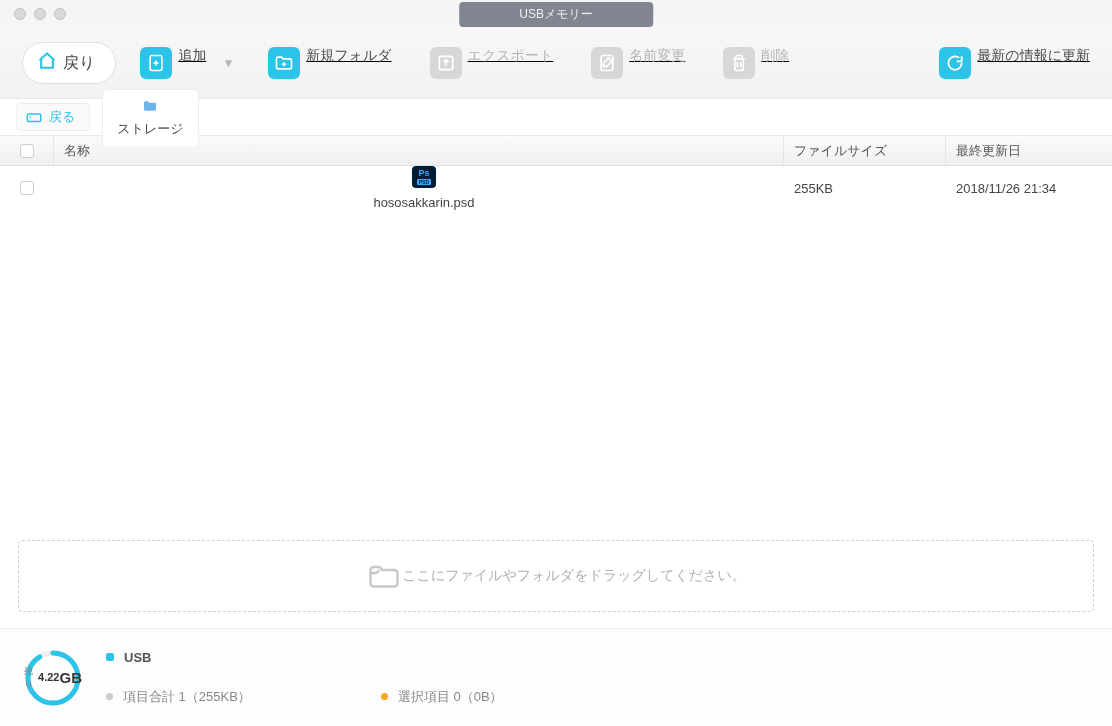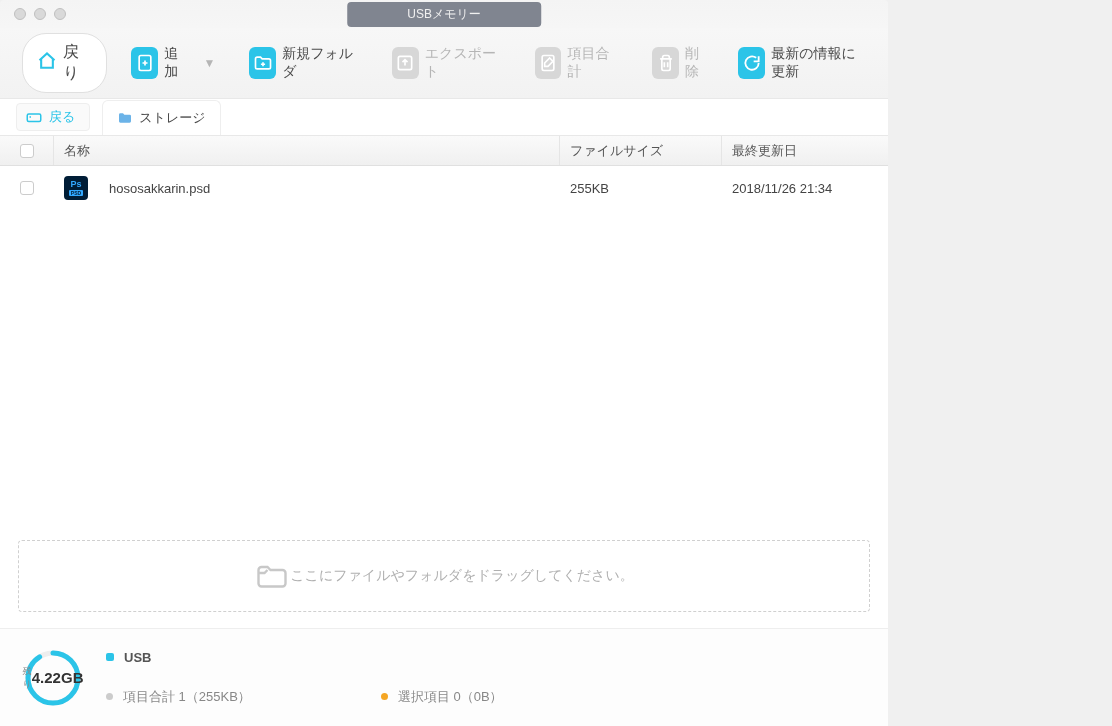--- a/index.html
+++ b/index.html
@@ -1,74 +1,74 @@
 <!DOCTYPE html>
 <html><head>
 <meta charset="utf-8">
 <style>
 * { margin: 0; padding: 0; box-sizing: border-box; font-family: -apple-system, "Hiragino Sans", sans-serif; }
 body { width: 1112px; height: 726px; background: #f0f0f0; overflow: hidden; position: relative; }
 
-.window { width: 888px; height: 726px; background: linear-gradient(to bottom, #f4f4f4 0%, #ffffff 140px, #ffffff 100%); border-radius: 4px; position: relative; }
+.window { width: 1112px; height: 726px; background: linear-gradient(to bottom, #f4f4f4 0%, #ffffff 140px, #ffffff 100%); border-radius: 4px; position: relative; }
 
 .titlebar { height: 28px; display: flex; align-items: center; position: relative; }
 .traffic-lights { display: flex; gap: 8px; padding-left: 14px; }
 .tl-dot { width: 12px; height: 12px; border-radius: 50%; background: #d9d9d9; border: 0.5px solid #c0c0c0; }
 .title-pill { position: absolute; left: 50%; transform: translateX(-50%); background: #808590; color: #f0f0f0; font-size: 12px; padding: 4px 60px; border-radius: 4px; }
 
 .toolbar { height: 70px; display: flex; align-items: center; padding: 0 22px; gap: 0; background: linear-gradient(to bottom, #f7f7f7, #f2f2f2); }
 .back-main { display: flex; align-items: center; gap: 6px; background: #fff; border: 1px solid #e0e0e0; border-radius: 24px; padding: 8px 20px 8px 14px; margin-right: 24px; cursor: pointer; }
 .back-main .home-icon svg { width: 20px; height: 20px; }
 .back-main .lbl { color: #4a4a4a; font-size: 16px; font-weight: 500; }
 
-.tool-btn { display: flex; align-items: center; gap: 6px; margin-right: 30px; cursor: pointer; }
+.tool-btn { display: flex; gap: 6px; margin-right: 30px; cursor: pointer; text-decoration: underline; }
 .tool-btn.disabled { cursor: default; padding-left: 8px; }
 .tool-icon { width: 32px; height: 32px; border-radius: 6px; display: flex; align-items: center; justify-content: center; }
 .tool-icon.active { background: #2bc4e8; }
 .tool-icon.inactive { background: #d7d7d7; }
 .tool-icon svg { width: 20px; height: 20px; }
 .tool-label { font-size: 14px; color: #4a4a4a; }
 .tool-label.inactive { color: #b5b5b5; }
 .dropdown-chev { color: #b5b5b5; margin-left: -14px; margin-right: 34px; font-size: 12px; cursor: pointer; }
 
 .toolbar .spacer { flex: 1; }
 
 .breadcrumb-bar { height: 38px; display: flex; align-items: center; padding: 0 16px; background: #fff; border-top: 1px solid #e8e8e8; border-bottom: 1px solid #e8e8e8; gap: 4px; }
 .bc-back { display: flex; align-items: center; gap: 6px; padding: 4px 14px 4px 8px; background: #fafafa; border-radius: 4px; cursor: pointer; border: 1px solid #eee; }
 .bc-back span { font-size: 13px; color: #2bc4e8; }
-.bc-tab { display: flex; align-items: center; gap: 6px; padding: 8px 14px; background: #fff; border: 1px solid #eee; border-bottom: none; border-radius: 6px 6px 0 0; margin-left: 8px; margin-bottom: -1px; }
+.bc-tab { display: flex; align-items: center; gap: 6px; padding: 8px 14px; background: #fff; border: 1px solid #eee; border-bottom: none; border-radius: 6px 6px 0 0; margin-left: 8px; margin-bottom: -1px; flex-direction: column; }
 .bc-tab span { font-size: 13px; color: #4a4a4a; }
 .bc-spacer { flex: 1; }
 .search-box { display: flex; align-items: center; border: 1px solid #ddd; border-radius: 4px; background: #fff; padding: 3px 8px; width: 190px; gap: 6px; }
 .search-box input { border: none; outline: none; font-size: 12px; flex: 1; background: transparent; }
 .search-box input::placeholder { color: #aaa; }
 
 .table-header { height: 30px; display: flex; align-items: flex-end; background: linear-gradient(#fafafa, #f0f0f0); border-bottom: 1px solid #e0e0e0; font-size: 13px; color: #555; }
 .col-check { width: 54px; display: flex; justify-content: center; border-right: 1px solid #e5e5e5; height: 100%; align-items: center; }
 .col-name { flex: 1; padding-left: 10px; border-right: 1px solid #e5e5e5; height: 100%; display: flex; align-items: center; }
 .col-size { width: 162px; padding-left: 10px; border-right: 1px solid #e5e5e5; height: 100%; display: flex; align-items: center; }
 .col-date { width: 166px; padding-left: 10px; height: 100%; display: flex; align-items: center; }
 .checkbox { width: 14px; height: 14px; border: 1px solid #ccc; border-radius: 3px; background: #fff; }
 
 .table-body { background: #fff; }
 .row { height: 44px; display: flex; align-items: center; font-size: 13px; color: #444; }
-.row .col-name { display: flex; align-items: center; gap: 21px; border-right: none; }
+.row .col-name { display: flex; align-items: center; gap: 7px; border-right: none; flex-direction: column; }
 .row .col-size, .row .col-date, .row .col-check { border-right: none; }
 .file-icon { width: 24px; height: 24px; border-radius: 4px; background: #001d36; display: flex; flex-direction: column; align-items: center; justify-content: center; }
 .file-icon .ps { color: #31a8ff; font-size: 9px; font-weight: bold; line-height: 1; }
 .file-icon .psd { background: #31a8ff; color: #001d36; font-size: 5px; font-weight: bold; padding: 0 2px; margin-top: 1px; border-radius: 1px; }
 
 .drop-zone { position: absolute; left: 18px; right: 18px; bottom: 114px; height: 72px; border: 1.5px dashed #d0d0d0; border-radius: 4px; display: flex; align-items: center; justify-content: center; color: #b0b0b0; font-size: 14px; }
 
 .footer { position: absolute; left: 0; right: 0; bottom: 0; height: 98px; background: #fdfdfd; border-top: 1px solid #eee; display: flex; align-items: center; padding: 0 24px; gap: 24px; }
 .gauge { width: 58px; height: 58px; position: relative; }
 .gauge svg { transform: rotate(-90deg); }
 .gauge-text { position: absolute; inset: 0; display: flex; align-items: center; justify-content: center; }
 .gauge-text .rem { font-size: 9px; color: #888; }
-.gauge-text .val { font-size: 15px; font-weight: bold; color: #333; line-height: 1; }
+.gauge-text .val { font-size: 11px; font-weight: bold; color: #333; line-height: 1; }
 .gauge-text .unit { font-size: 15px; font-weight: bold; color: #333; }
 .footer-info { display: flex; flex-direction: column; gap: 23px; }
 .footer-row { display: flex; align-items: center; gap: 10px; font-size: 13px; }
 .footer-row .bullet { width: 8px; height: 8px; border-radius: 2px; }
 .footer-row .bullet.usb { background: #2bc4e8; }
 .footer-row .bullet.gray { background: #ccc; border-radius: 50%; width: 7px; height: 7px; }
 .footer-row .bullet.orange { background: #f5a623; border-radius: 50%; width: 7px; height: 7px; }
 .footer-row .lbl { color: #555; font-weight: bold; }
 .footer-row .txt { color: #888; }
 .footer-cols { display: flex; gap: 130px; }
@@ -128,21 +128,21 @@
       <span class="tool-label inactive">エクスポート</span>
     </div>
 
     <div class="tool-btn disabled">
       <div class="tool-icon inactive">
         <svg viewBox="0 0 24 24" fill="none" stroke="#fff" stroke-width="2">
             <rect x="5" y="3" width="14" height="18" rx="2"></rect>
             <path d="M14 6 L18 10 L12 16 L8 16 L8 12 Z"></path>
           </svg>
       </div>
-      <span class="tool-label inactive">項目合計</span>
+      <span class="tool-label inactive">名前変更</span>
     </div>
 
     <div class="tool-btn disabled">
       <div class="tool-icon inactive">
         <svg viewBox="0 0 24 24" fill="none" stroke="#fff" stroke-width="2">
             <path d="M5 7 H19 M8 7 V5 a2 2 0 0 1 2-2 h4 a2 2 0 0 1 2 2 V7 M7 7 V19 a2 2 0 0 0 2 2 h6 a2 2 0 0 0 2-2 V7 M10 11 V17 M14 11 V17"></path>
           </svg>
       </div>
       <span class="tool-label inactive">削除</span>
     </div>

